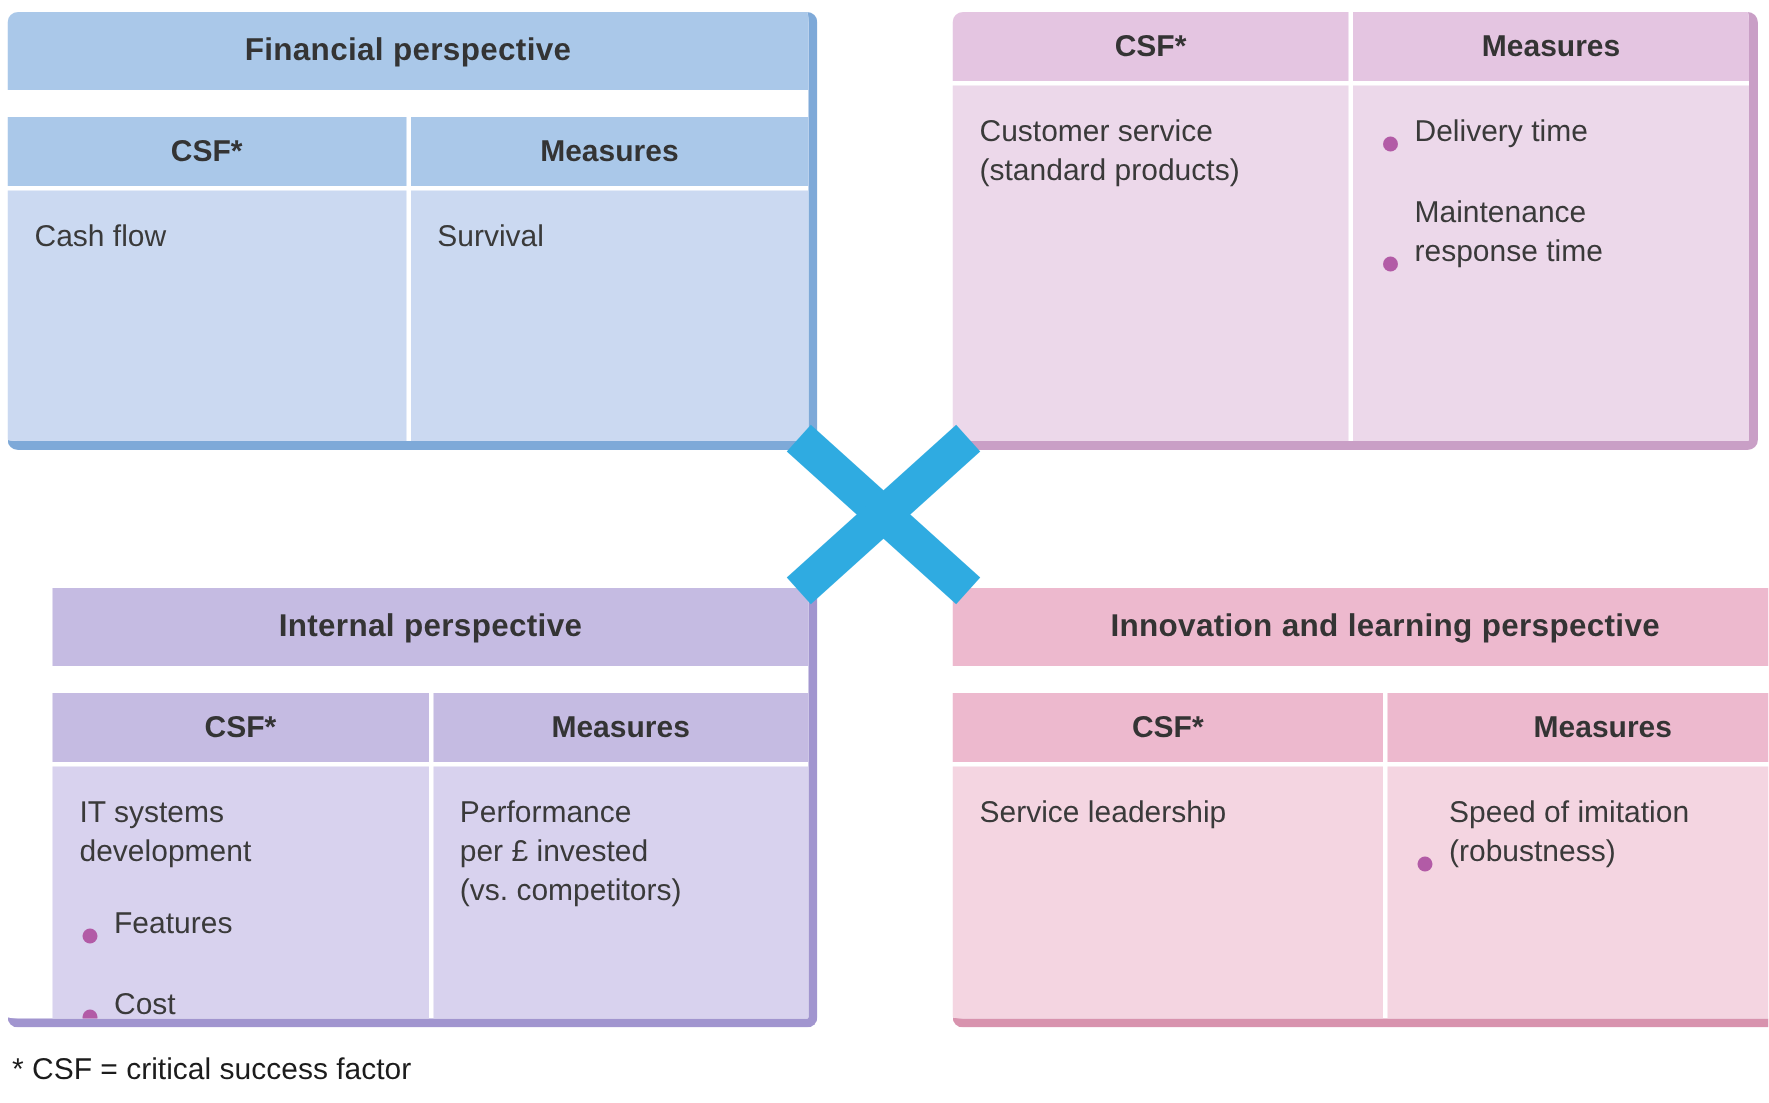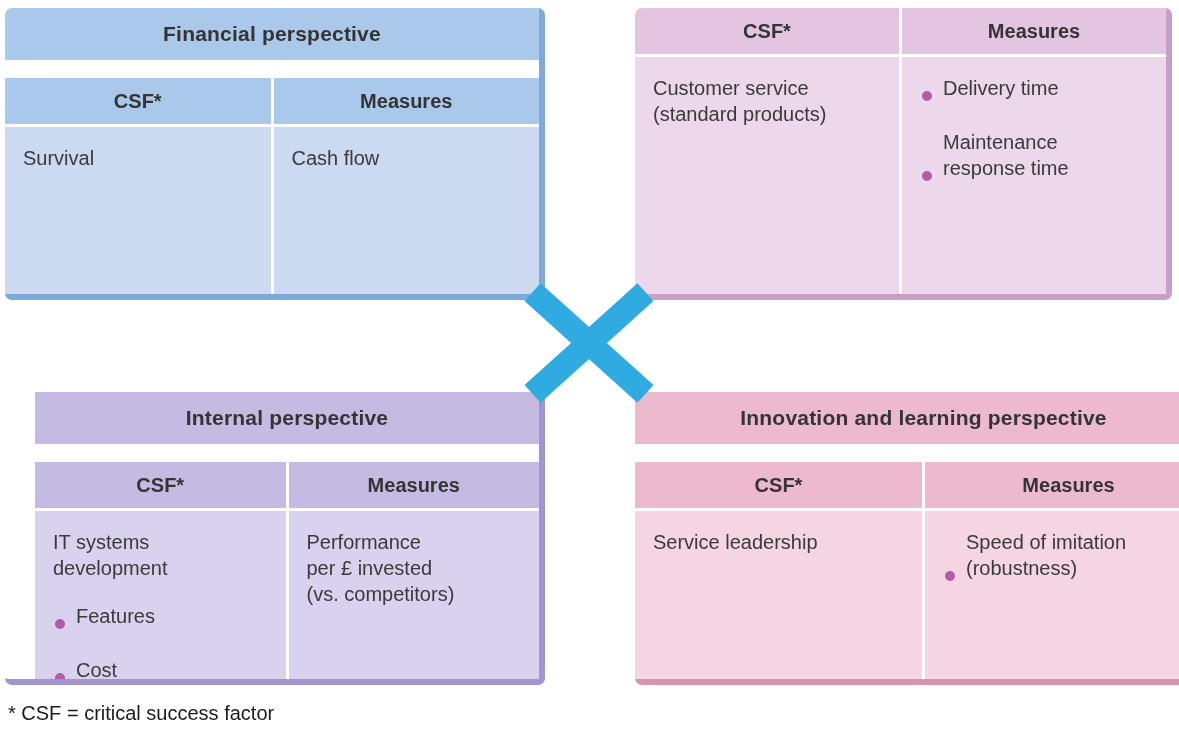--- a/index.html
+++ b/index.html
@@ -112,24 +112,24 @@
 <body>
 
 <div class="canvas">
 
   <div class="quadrant q-financial" style="--header: #aac8e9; --body: #cbd9f1; --edge: #7ea9d8;">
     <div class="q-title">Financial perspective</div>
     <div class="q-grid">
       <div class="q-col-header">CSF*</div>
       <div class="q-col-header">Measures</div>
       <div class="q-cell">
+          <div class="item text"><span class="txt">Cash flow</span></div>
+        </div>
+      <div class="q-cell">
           <div class="item text"><span class="txt">Survival</span></div>
-        </div>
-      <div class="q-cell">
-          <div class="item text"><span class="txt">Cash flow</span></div>
         </div>
     </div>
   </div>
 
   <div class="quadrant q-customer" style="--header: #e4c5e1; --body: #ecd8ea; --edge: #c99fc6;">
     <div class="q-grid">
       <div class="q-col-header">CSF*</div>
       <div class="q-col-header">Measures</div>
       <div class="q-cell">
           <div class="item text"><span class="txt">Customer service

